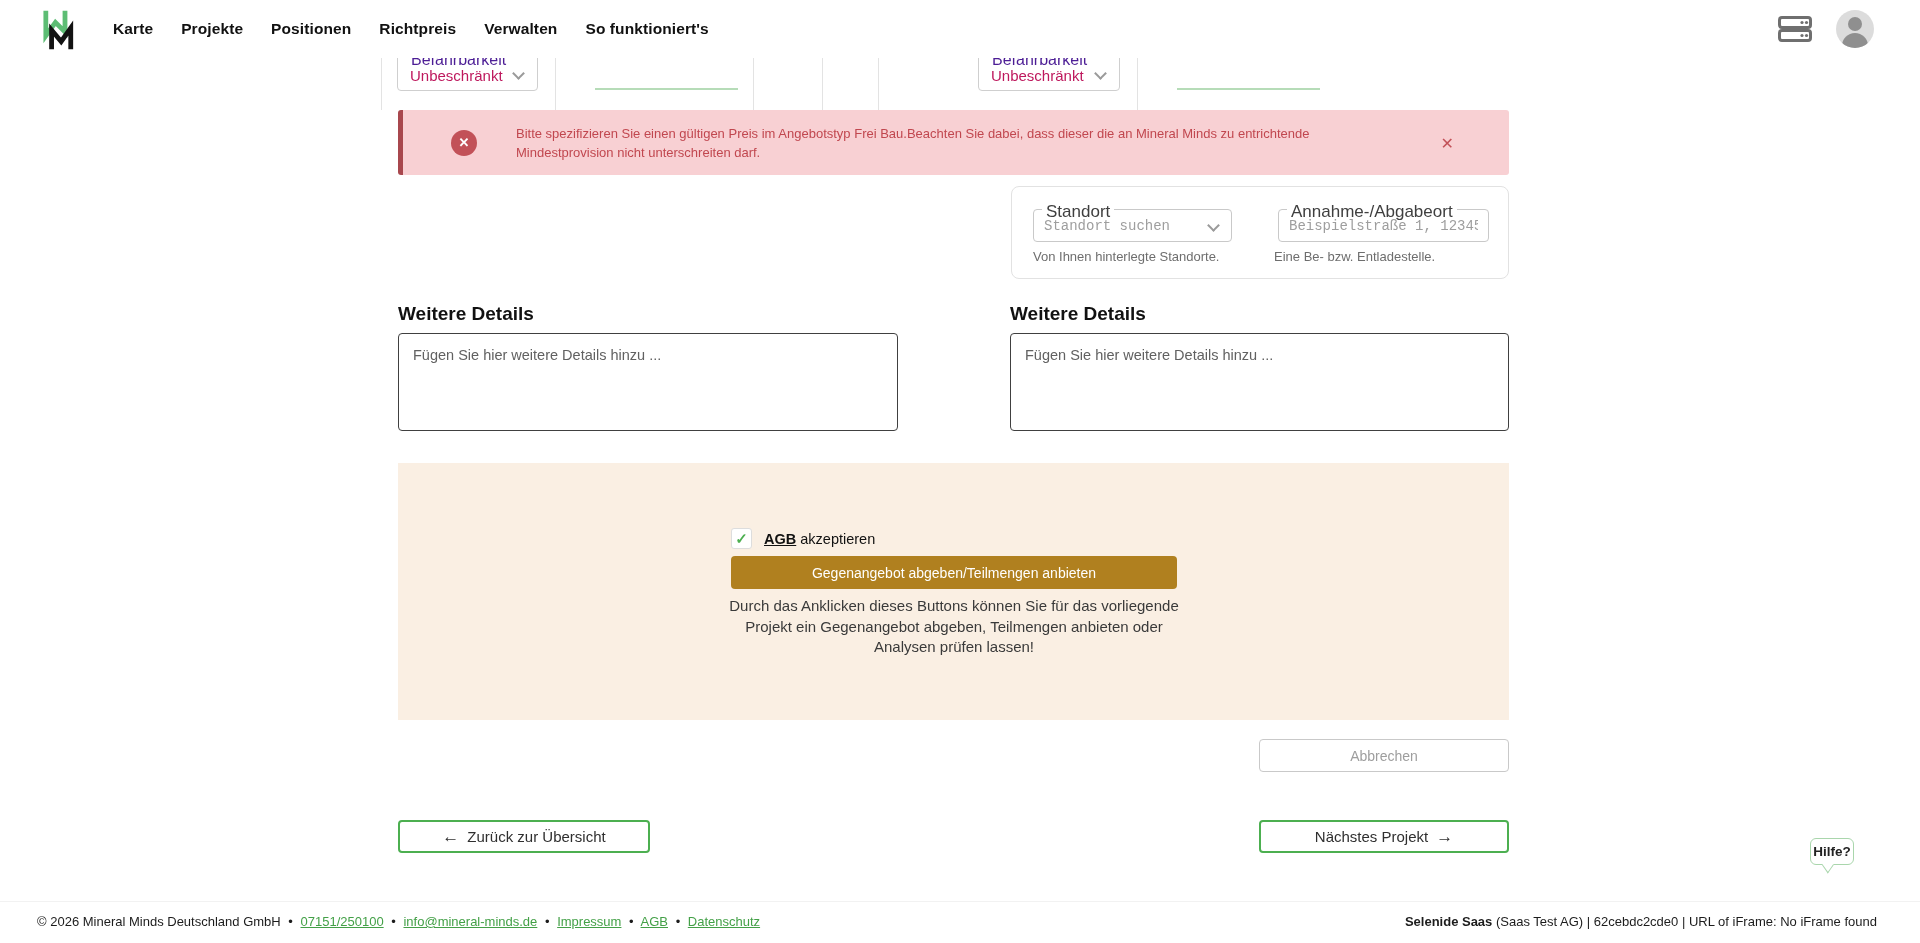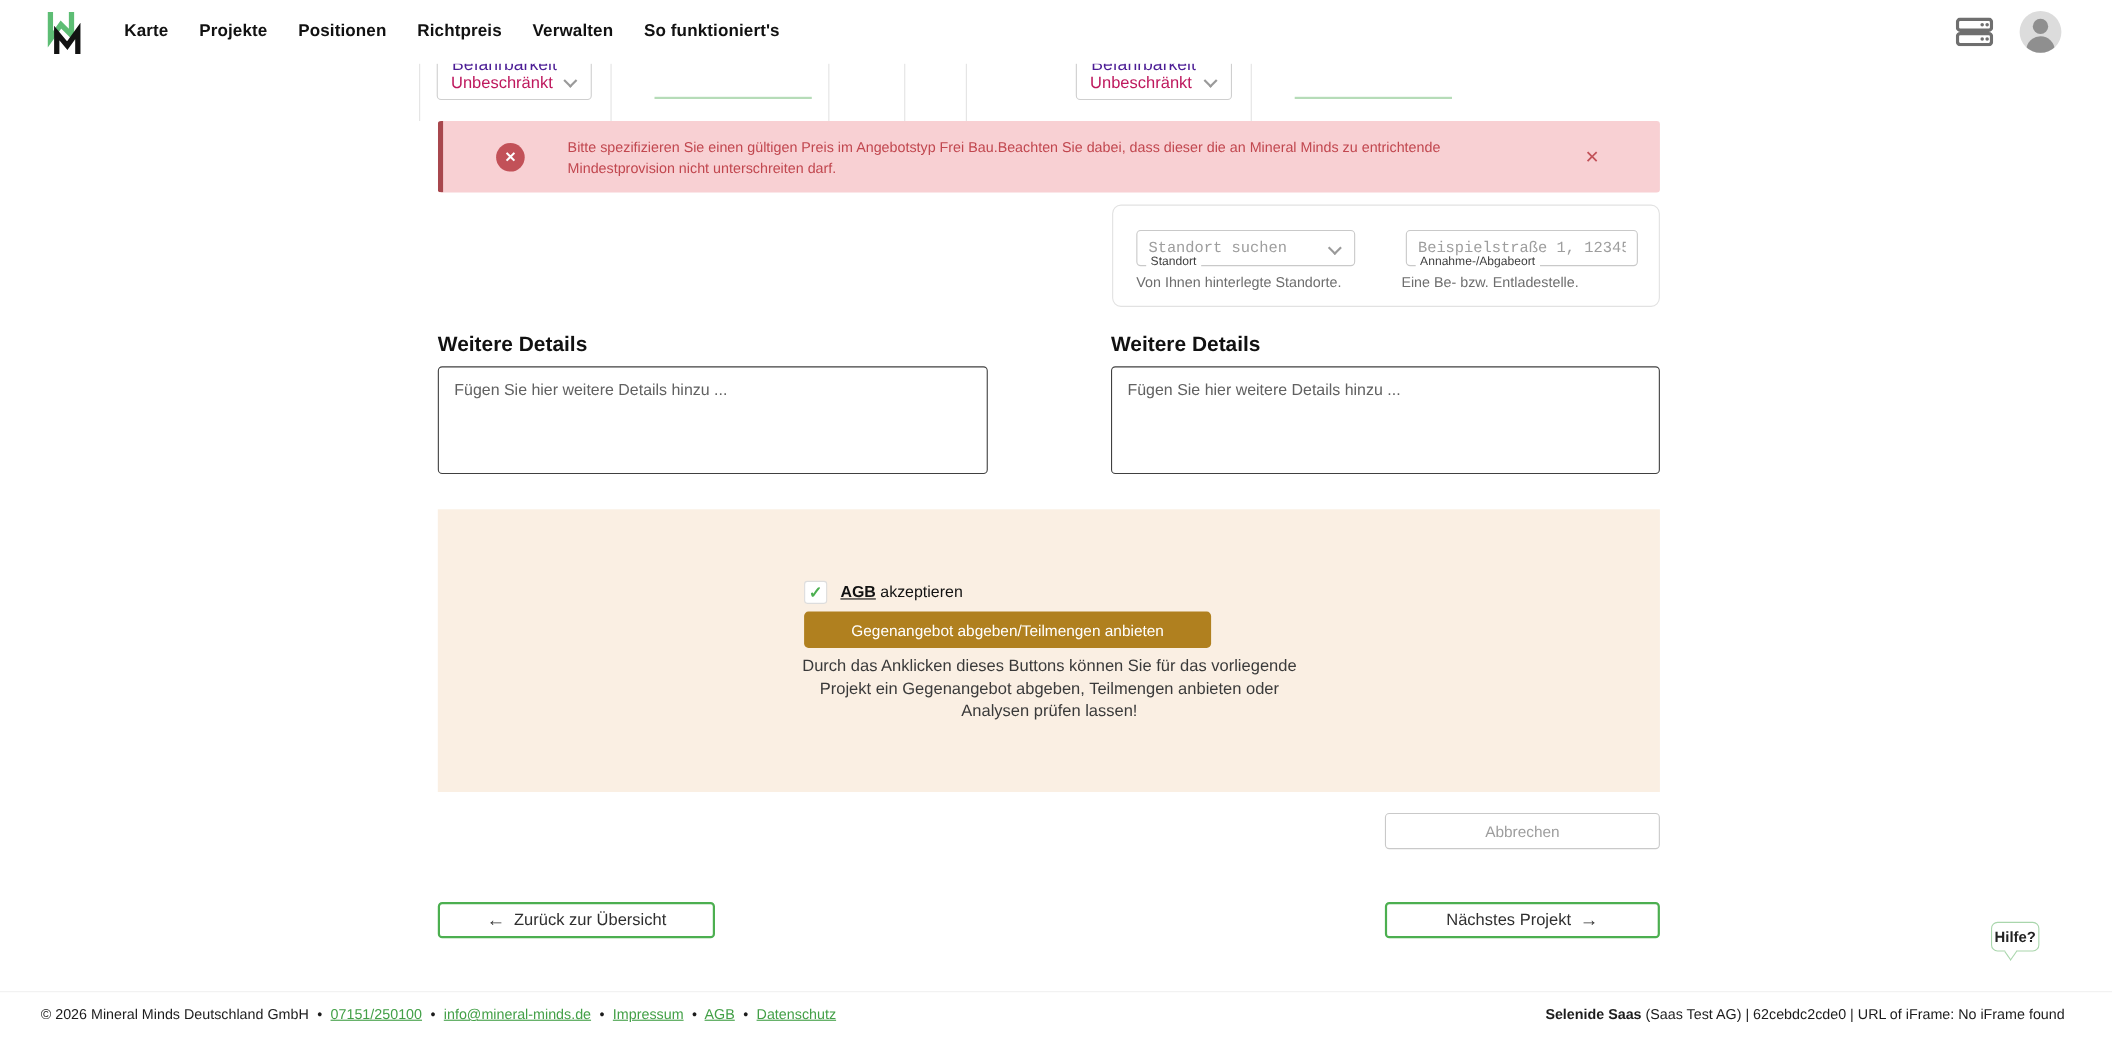--- a/index.html
+++ b/index.html
@@ -27,37 +27,37 @@
 
   
   .alert { position:absolute; left:398px; top:110px; width:1111px; height:65px; background:#f8d0d3; border-left:5px solid #a8474d; border-radius:3px; z-index:3; }
   .alert-icon { position:absolute; left:48px; top:50%; transform:translateY(-50%); width:26px; height:26px; border-radius:50%; background:#c25158; color:#fff; font-size:13px; font-weight:700; display:flex; align-items:center; justify-content:center; }
   .alert-msg { position:absolute; left:113px; top:50%; transform:translateY(-50%); width:880px; font-size:13px; line-height:19px; color:#c1474f; }
   .alert-close { position:absolute; right:55px; top:50%; transform:translateY(-50%); font-size:16px; color:#c25158; cursor:pointer; }
 
   
   .loc-panel { position:absolute; left:1011px; top:186px; width:498px; height:93px; border:1px solid #e2e2e2; border-radius:8px; background:#fff; z-index:2; }
   .fieldset { position:absolute; top:22px; height:33px; border:1px solid #c9c9c9; border-radius:4px; background:#fff; }
-  .fieldset .fl-label { position:absolute; left:8px; top:-8px; font-size:11px; color:#3f3f3f; background:#fff; padding:0 4px; white-space:nowrap;margin-top:30px; }
+  .fieldset .fl-label { position:absolute; left:8px; top:-8px; font-size:17px; color:#3f3f3f; background:#fff; padding:0 4px; white-space:nowrap; }
   .fieldset input { position:absolute; left:10px; top:1px; width:calc(100% - 40px); height:29px; border:none; outline:none; font-size:14px; color:#222; font-family:Liberation Mono, monospace; background:transparent; }
   .fieldset input::placeholder { color:#9e9e9e; }
   .fs-helper { position:absolute; top:62px; font-size:13px; color:#6e6e6e; }
 
   
   .wd-heading { position:absolute; font-size:19px; font-weight:700; color:#111; }
   .wd-area { position:absolute; width:500px; height:98px; border:1px solid #404040; border-radius:4px; background:#fff; padding:13px 14px; font-size:14.5px; color:#222; font-family:"Liberation Sans",sans-serif; resize:none; outline:none; }
   .wd-area::placeholder { color:#616161; }
 
   
   .offer { position:absolute; left:398px; top:463px; width:1111px; height:257px; background:#faefe3; }
   .agb-row { position:absolute; left:333px; top:65px; display:flex; align-items:center; gap:12px; }
   .agb-check { width:21px; height:21px; background:#fff; border:1px solid #ddd; border-radius:3px; display:flex; align-items:center; justify-content:center; color:#4caf50; font-size:15px; font-weight:700; cursor:pointer; }
   .agb-label { font-size:14.5px; color:#111; cursor:pointer; }
   .agb-label b { font-weight:700; text-decoration:underline; }
-  .gold-btn { position:absolute; left:333px; top:93px; width:370px; height:33px; background:#b0801f; border:none; border-radius:4px; color:#fff; font-size:14px; font-family:"Liberation Sans",sans-serif; cursor:pointer; }
+  .gold-btn { position:absolute; left:333px; top:93px; width:446px; height:33px; background:#b0801f; border:none; border-radius:4px; color:#fff; font-size:14px; font-family:"Liberation Sans",sans-serif; cursor:pointer; }
   .offer-desc { position:absolute; left:322px; top:133px; width:468px; text-align:center; font-size:15px; line-height:20.5px; color:#3a3a3a; }
 
   
   .cancel-btn { position:absolute; left:1259px; top:739px; width:250px; height:33px; background:#fff; border:1px solid #c9c9c9; border-radius:4px; color:#9e9e9e; font-size:14px; font-family:"Liberation Sans",sans-serif; cursor:pointer; }
   .green-btn { position:absolute; top:820px; height:33px; background:#fff; border:2px solid #4caf50; border-radius:4px; color:#2f2f2f; font-size:15px; font-family:"Liberation Sans",sans-serif; cursor:pointer; display:flex; align-items:center; justify-content:center; gap:8px; }
   .green-btn .arrow { font-size:17px; color:#2f2f2f; }
 
   
   .help-bubble { position:absolute; left:1810px; top:838px; width:44px; height:27px; background:#fff; border:1.5px solid #a9d6ac; border-radius:6px; display:flex; align-items:center; justify-content:center; font-size:13.5px; font-weight:700; color:#222; cursor:pointer; z-index:5; }
   .help-tail { position:absolute; left:12px; bottom:-6px; width:10px; height:10px; background:#fff; border-right:1.5px solid #a9d6ac; border-bottom:1.5px solid #a9d6ac; transform:rotate(55deg) skewX(20deg); }

